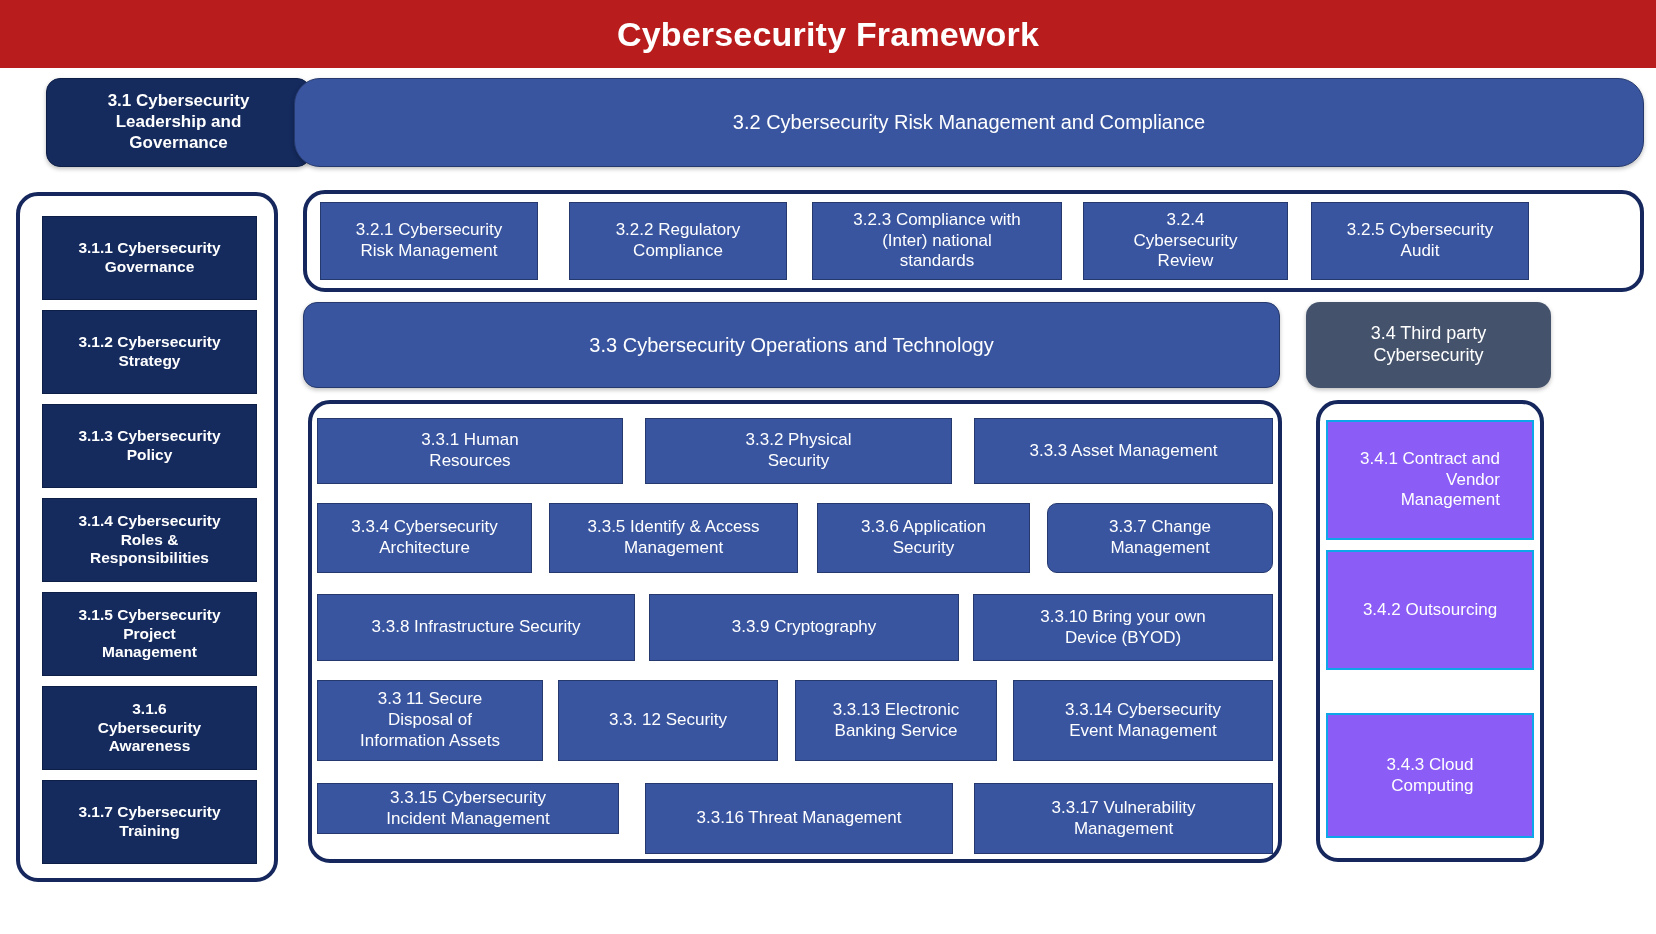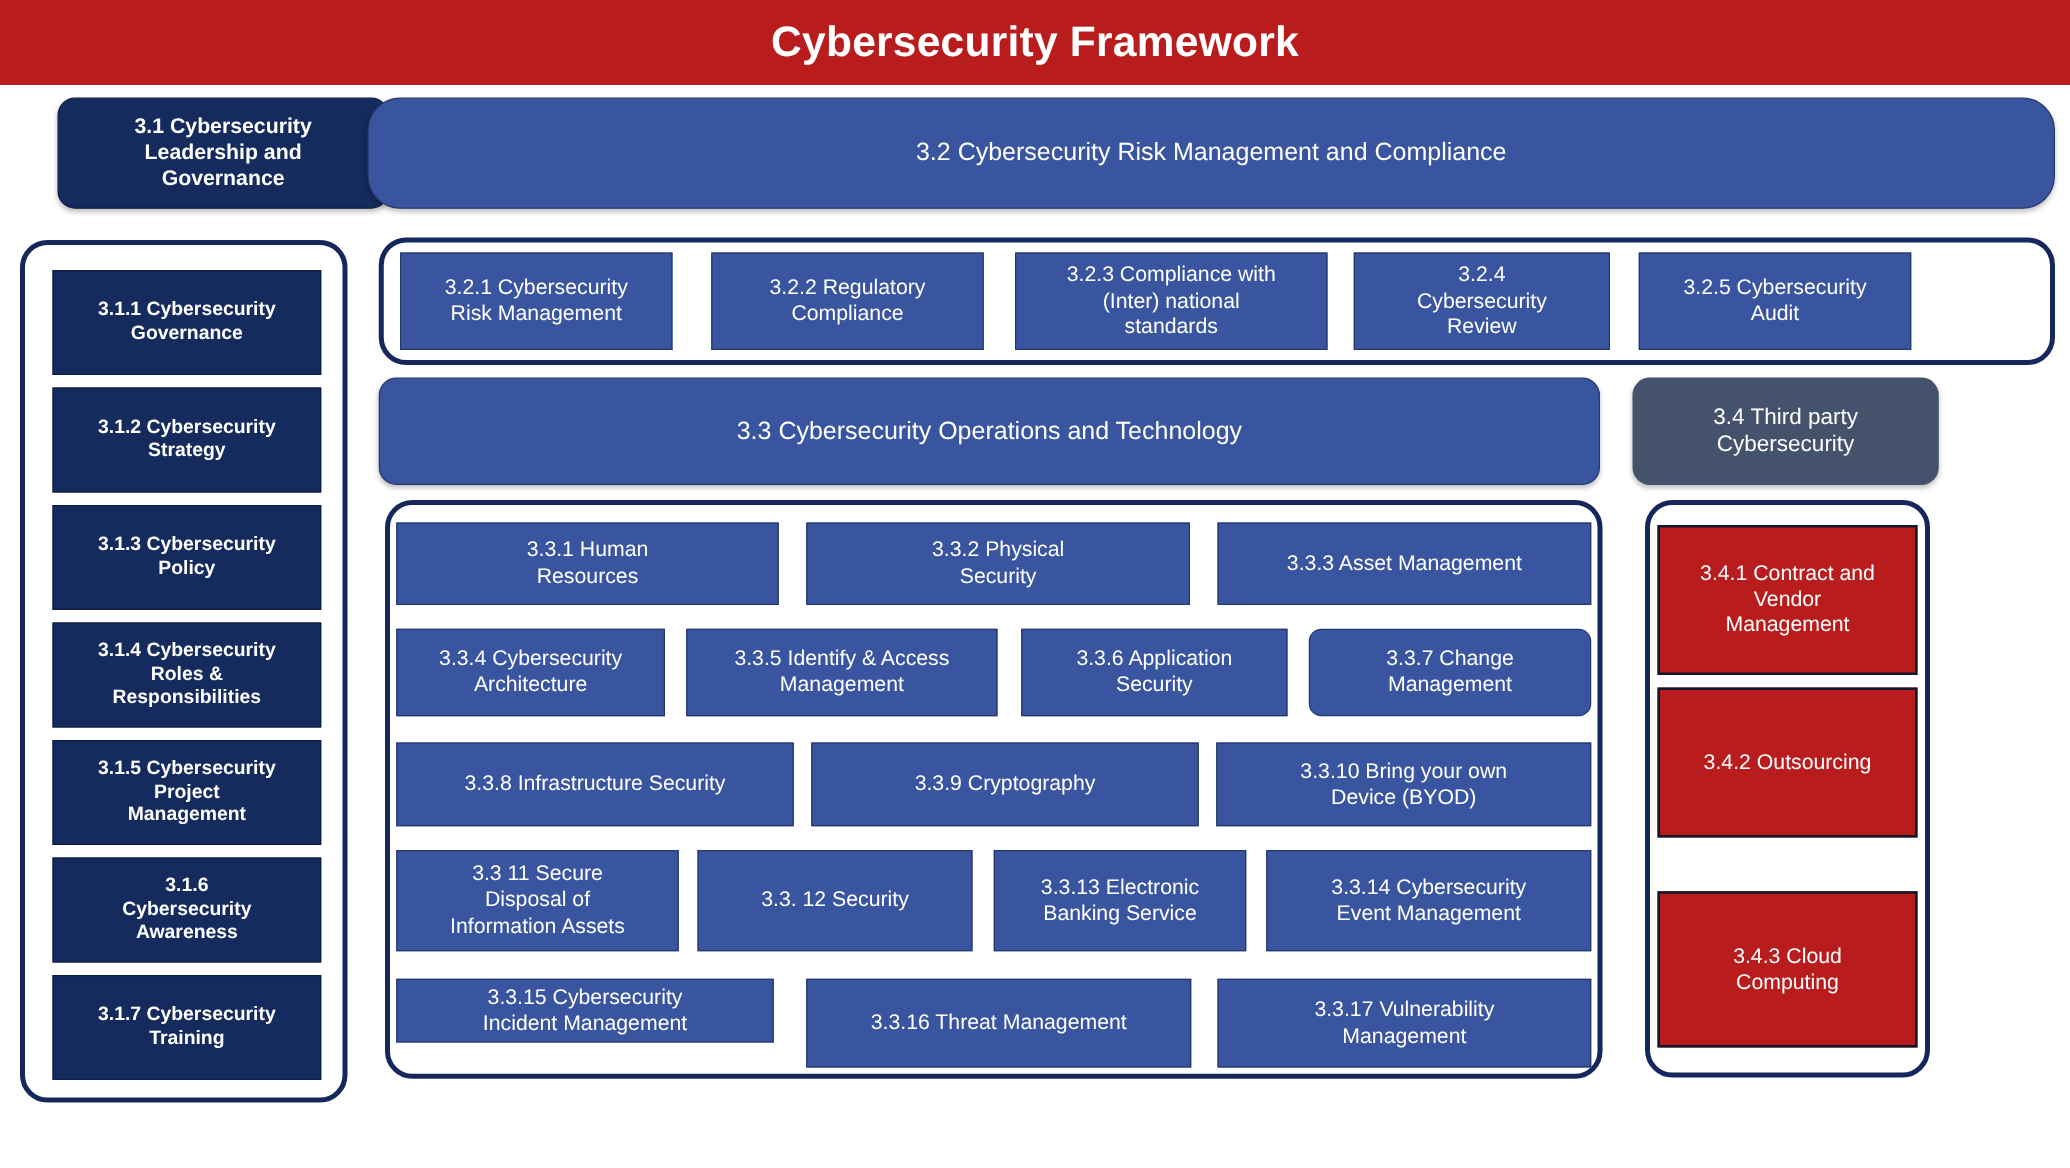--- a/index.html
+++ b/index.html
@@ -52,22 +52,23 @@
   }
   .navy {
     background: #152b5e;
     border: 1px solid #0e1f47;
   }
   .midblue {
     background: #39559f;
     border: 1px solid #25396e;
   }
   .slate {
-    background: #b91c1c;
-    border: 2px solid #0f172a;
+    background: #8b5cf6;
+    border: 2px solid #0ea5e9;
+    text-align: right;
   }
   .slate-plain {
     background: #44526b;
     border: none;
   }
   .round-lg { border-radius: 16px; }
 
   
   .outline {
     position: absolute;

